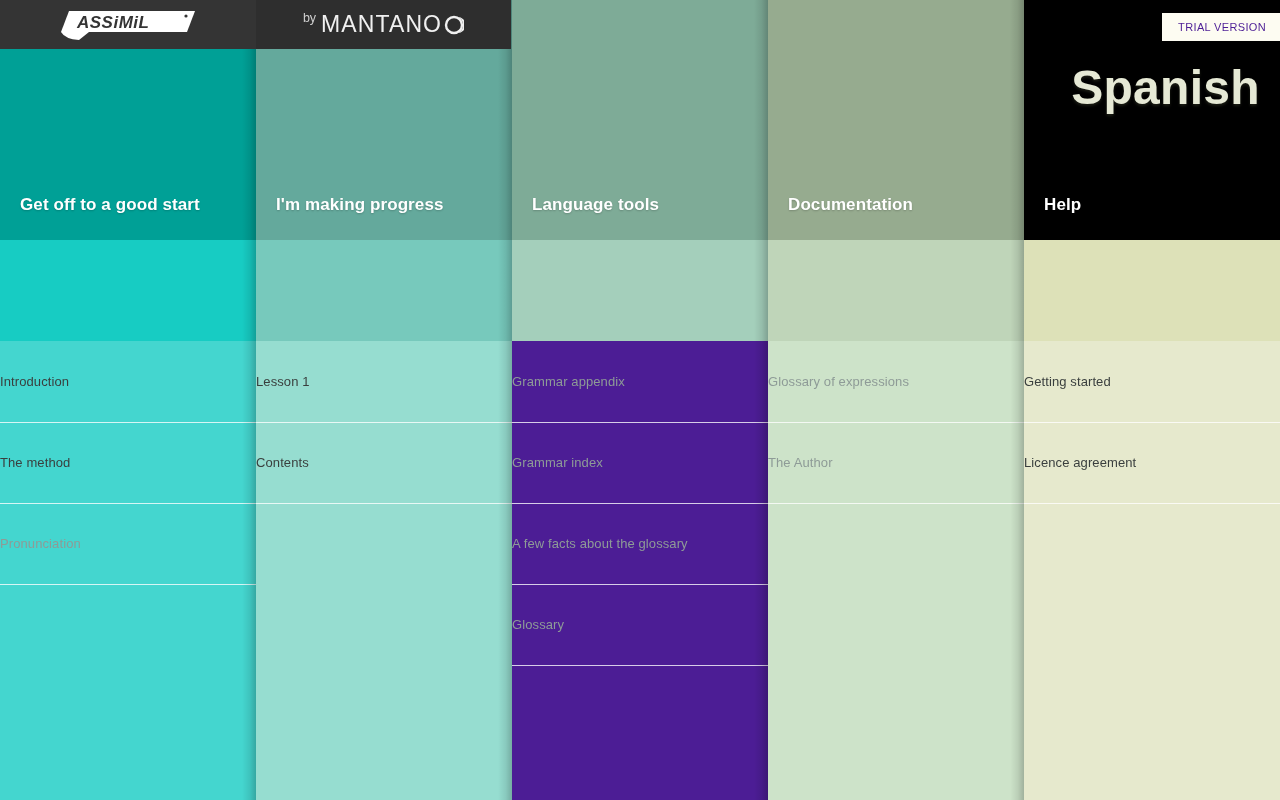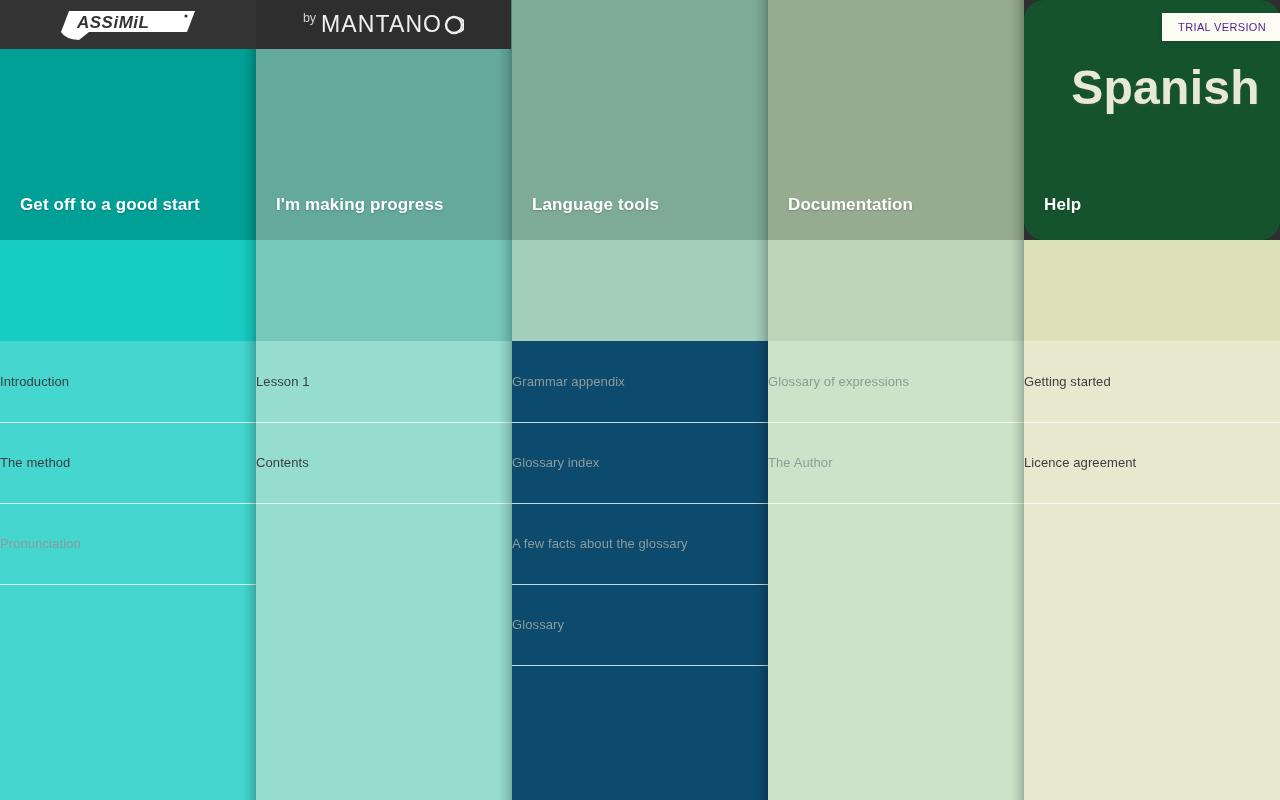--- a/index.html
+++ b/index.html
@@ -200,26 +200,26 @@
           </div>
           <div class="row filler"></div>
         </div>
       </div>
       <div class="col">
         <div class="colshadow"></div>
         <div class="col-head" style="background: rgb(126, 171, 151);">
           <div class="col-title">Language tools</div>
         </div>
         <div class="col-band" style="background: rgb(164, 207, 187);"></div>
-        <div class="col-list" style="background: #0c4a6e;">
+        <div class="col-list" style="background: #4c1d95;">
           <div class="row disabled">
             <span>Grammar appendix</span>
           </div>
           <div class="row disabled">
-            <span>Glossary index</span>
+            <span>Grammar index</span>
           </div>
           <div class="row disabled">
             <span>A few facts about the glossary</span>
           </div>
           <div class="row disabled">
             <span>Glossary</span>
           </div>
           <div class="row filler"></div>
         </div>
       </div>
@@ -234,21 +234,21 @@
             <span>Glossary of expressions</span>
           </div>
           <div class="row disabled">
             <span>The Author</span>
           </div>
           <div class="row filler"></div>
         </div>
       </div>
       <div class="col">
         <div class="colshadow"></div>
-        <div class="col-head" style="background: #14532d; border-radius: 20px;">
+        <div class="col-head" style="background: #000000;">
           <div class="col-title">Help</div>
         </div>
         <div class="col-band" style="background: rgb(221, 225, 184);"></div>
         <div class="col-list" style="background: rgb(230, 233, 205);">
           <div class="row enabled">
             <span>Getting started</span>
           </div>
           <div class="row enabled">
             <span>Licence agreement</span>
           </div>

